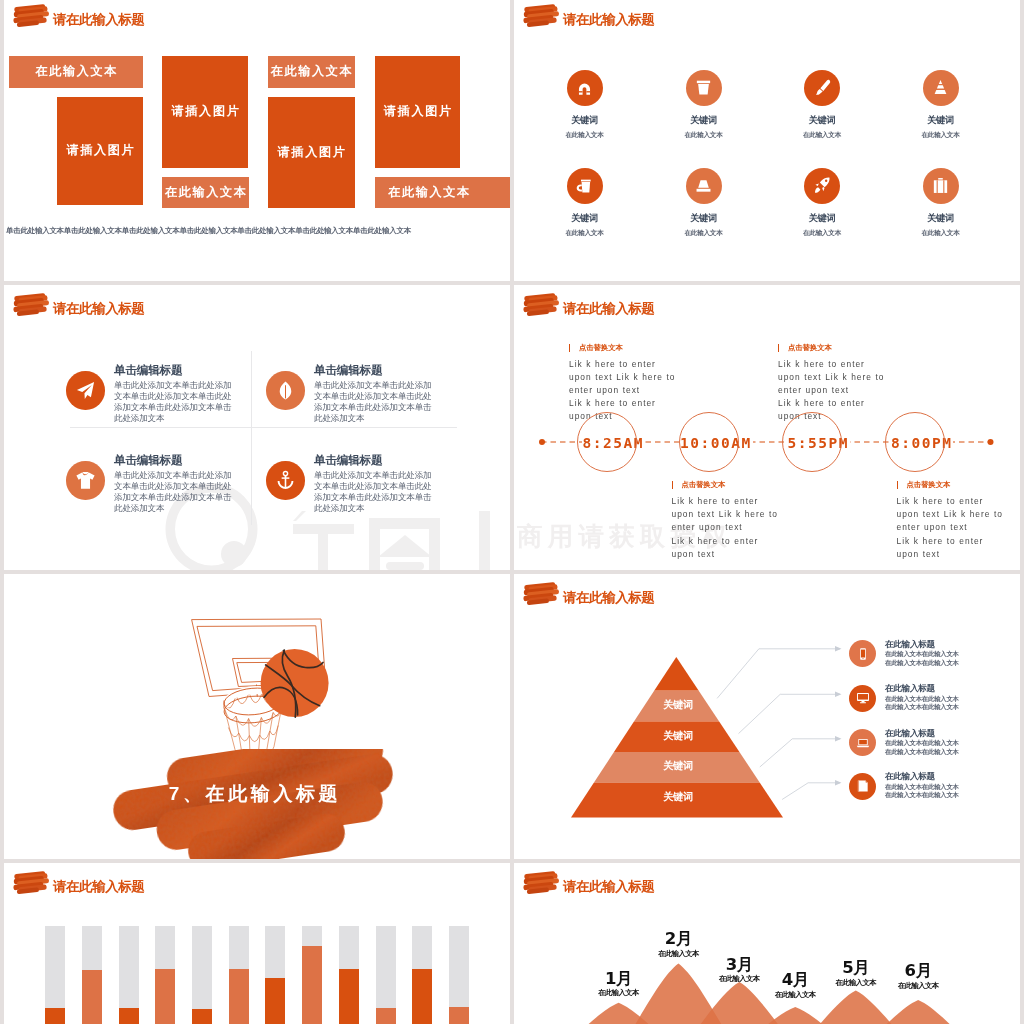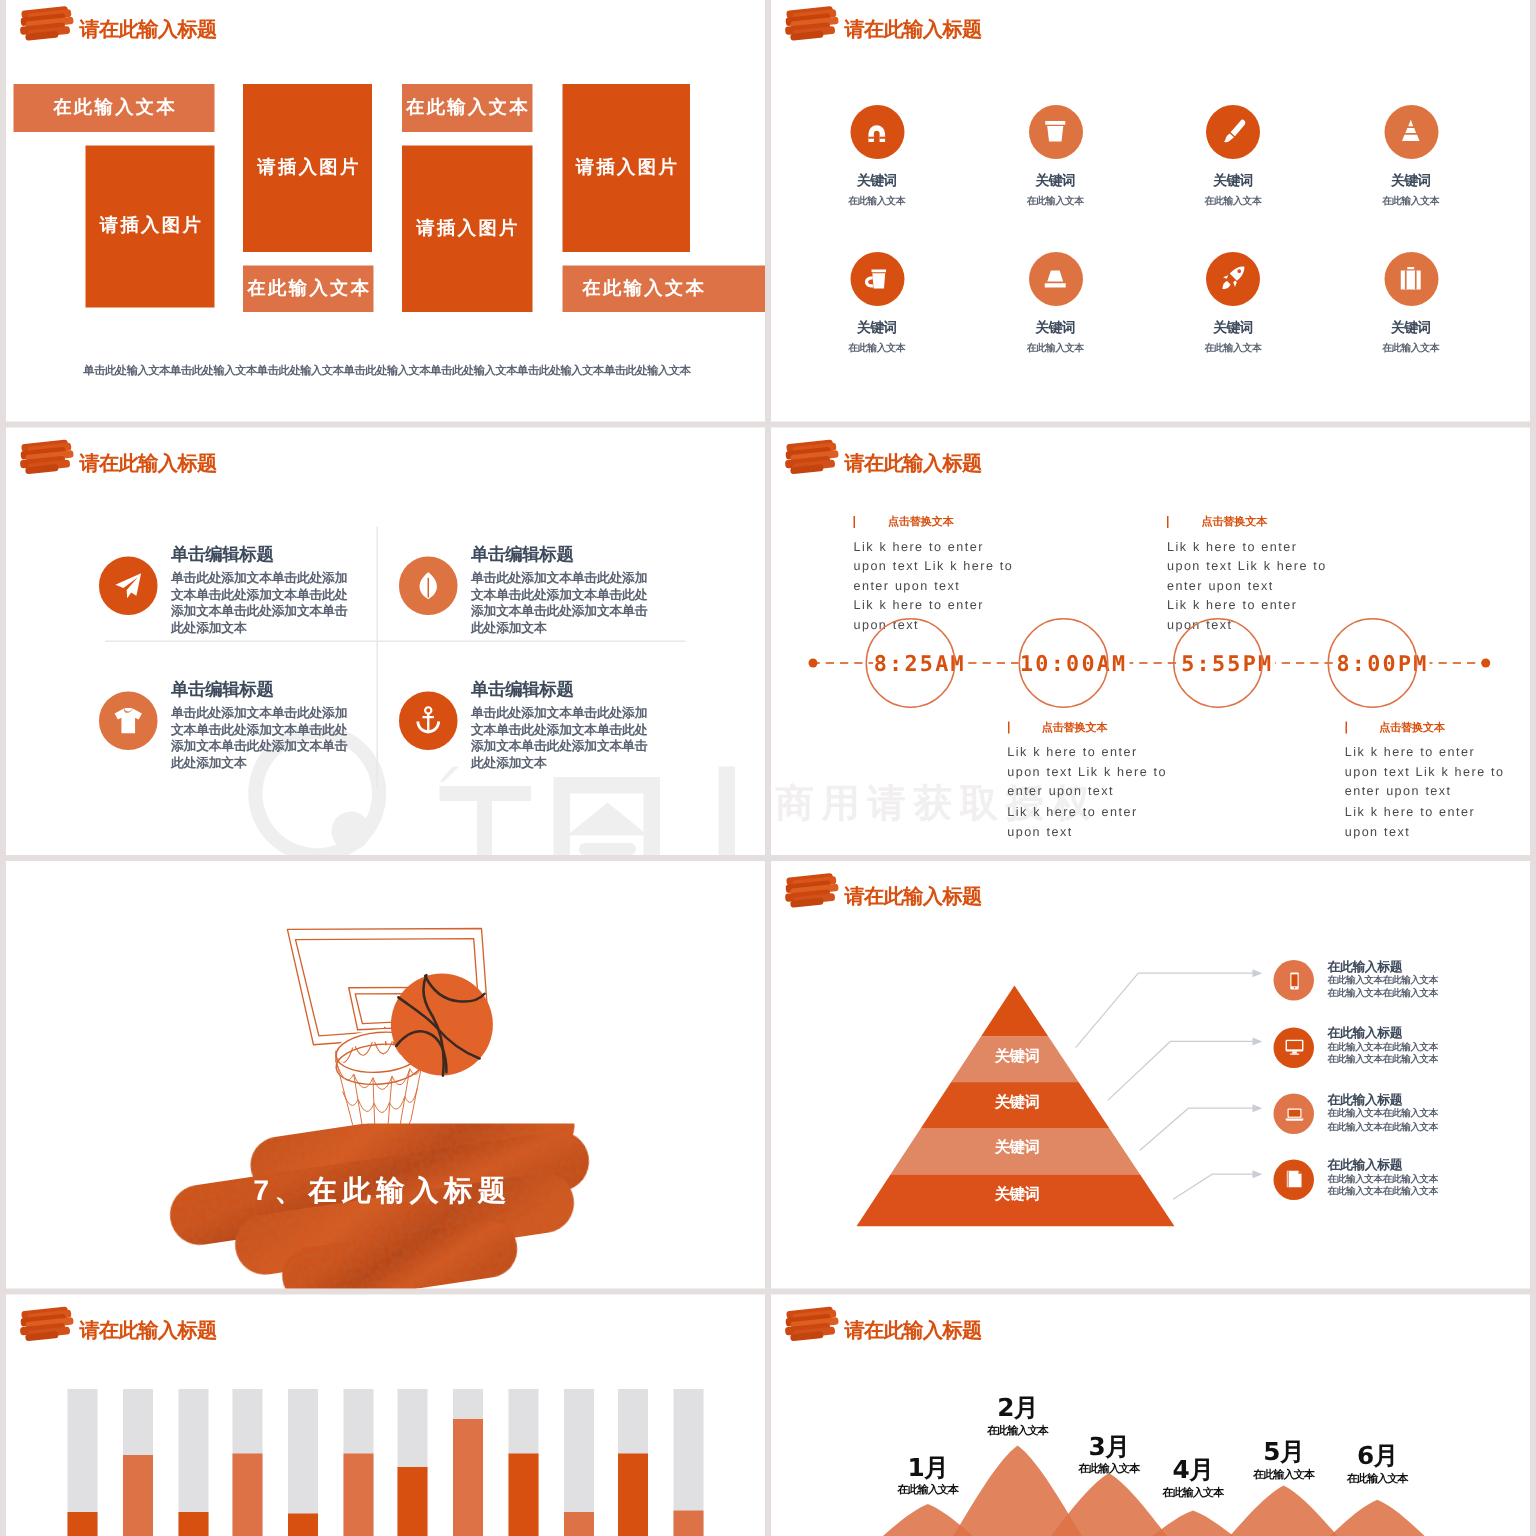--- a/index.html
+++ b/index.html
@@ -48,56 +48,56 @@
   .s5hoop{position:absolute;left:186px;top:43px;}
   .s5band{position:absolute;left:100px;top:175px;width:315px;height:113px;}
   .s5h{position:absolute;left:-4px;right:0;top:207px;text-align:center;font-size:19px;font-weight:700;
        color:#fff;letter-spacing:3.6px;z-index:5;white-space:nowrap;}
   .s5s{position:absolute;left:-4px;right:0;top:239px;text-align:center;font-size:9.4px;font-weight:700;
        color:#fff;letter-spacing:0.4px;z-index:5;white-space:nowrap;}
 
   
   .s4blk{position:absolute;width:99px;}
   .s4h{font-size:7.4px;font-weight:700;color:#d8500f;letter-spacing:-0.1px;line-height:8px;
-       padding-left:22px;border-left:1.4px solid #d8500f;}
+       padding-left:9px;border-left:1.4px solid #d8500f;}
   .s4b{margin-top:6px;font-size:8.4px;color:#4a4a4a;line-height:13.2px;letter-spacing:0.98px;word-spacing:0.3px;white-space:pre;
        font-family:Liberation Sans, sans-serif;}
   .s4circ{position:absolute;width:60px;height:60px;border-radius:50%;border:1px solid #dd7246;
           box-sizing:border-box;z-index:3;}
   .s4time{position:absolute;font-size:14.5px;font-weight:700;color:#d8500f;letter-spacing:1.5px;
           font-family:"DejaVu Sans Mono","Liberation Mono",monospace;white-space:nowrap;
           background:#fff;padding:3px 1px;line-height:12px;z-index:2;}
   .s4wm{position:absolute;font-size:25.5px;font-weight:700;color:#f1efef;letter-spacing:5.2px;line-height:24px;
         white-space:nowrap;}
 
   
   .s3cell{position:absolute;width:180px;}
   .s3circ{position:absolute;left:-4px;top:10px;width:38.5px;height:38.5px;border-radius:50%;
           background:#d84f12;display:flex;align-items:center;justify-content:center;}
   .s3circ svg{width:21px;height:21px;display:block;fill:#fff;}
   .s3h{position:absolute;left:44px;top:4px;font-size:11.6px;font-weight:700;color:#3d4a5c;
        letter-spacing:-0.2px;line-height:9.5px;white-space:nowrap;}
-  .s3b{position:absolute;left:44px;top:19px;width:118px;font-size:8.6px;font-weight:700;
+  .s3b{position:absolute;left:44px;top:19px;width:118px;font-size:8.6px;font-weight:400;
        color:#5c6473;letter-spacing:-0.2px;line-height:11px;}
   .s3vline{position:absolute;background:#e8e8ea;}
   .s3wm{position:absolute;font-size:64px;font-weight:700;color:#f2f2f2;letter-spacing:6px;
         user-select:none;}
 
   
   .s2cell{position:absolute;width:80px;text-align:center;}
   .s2circ{width:36px;height:36px;border-radius:50%;margin:0 auto;display:flex;
           align-items:center;justify-content:center;}
   .s2circ svg{width:19px;height:19px;display:block;fill:#fff;}
   .s2kw{font-size:9.2px;font-weight:700;color:#3d4a5c;margin-top:10.5px;letter-spacing:-0.4px;line-height:8.6px;height:8.6px;}
   .s2ds{font-size:6.6px;font-weight:700;color:#5c6473;margin-top:7.4px;letter-spacing:-0.25px;line-height:5.6px;height:5.6px;}
 
   
   .s1box{position:absolute;color:#fff;display:flex;align-items:center;justify-content:center;
          font-size:12.2px;font-weight:700;letter-spacing:1.6px;text-indent:1.6px;}
-  .s1cap{position:absolute;left:2px;right:0;top:246px;text-align:center;font-size:7.5px;
+  .s1cap{position:absolute;left:2px;right:0;top:230px;text-align:left;font-size:7.5px;
          color:#5c6473;font-weight:700;letter-spacing:-0.27px;white-space:nowrap;}
 </style>
 </head>
 <body>
 
 <svg width="0" height="0" style="position:absolute" aria-hidden="true">
   <defs>
     <g id="brushmark">
       <g transform="rotate(-6 18 11.5)">
         <rect x="2" y="2.0" width="31" height="5.2" rx="2.2" fill="#cf4a10"></rect>

